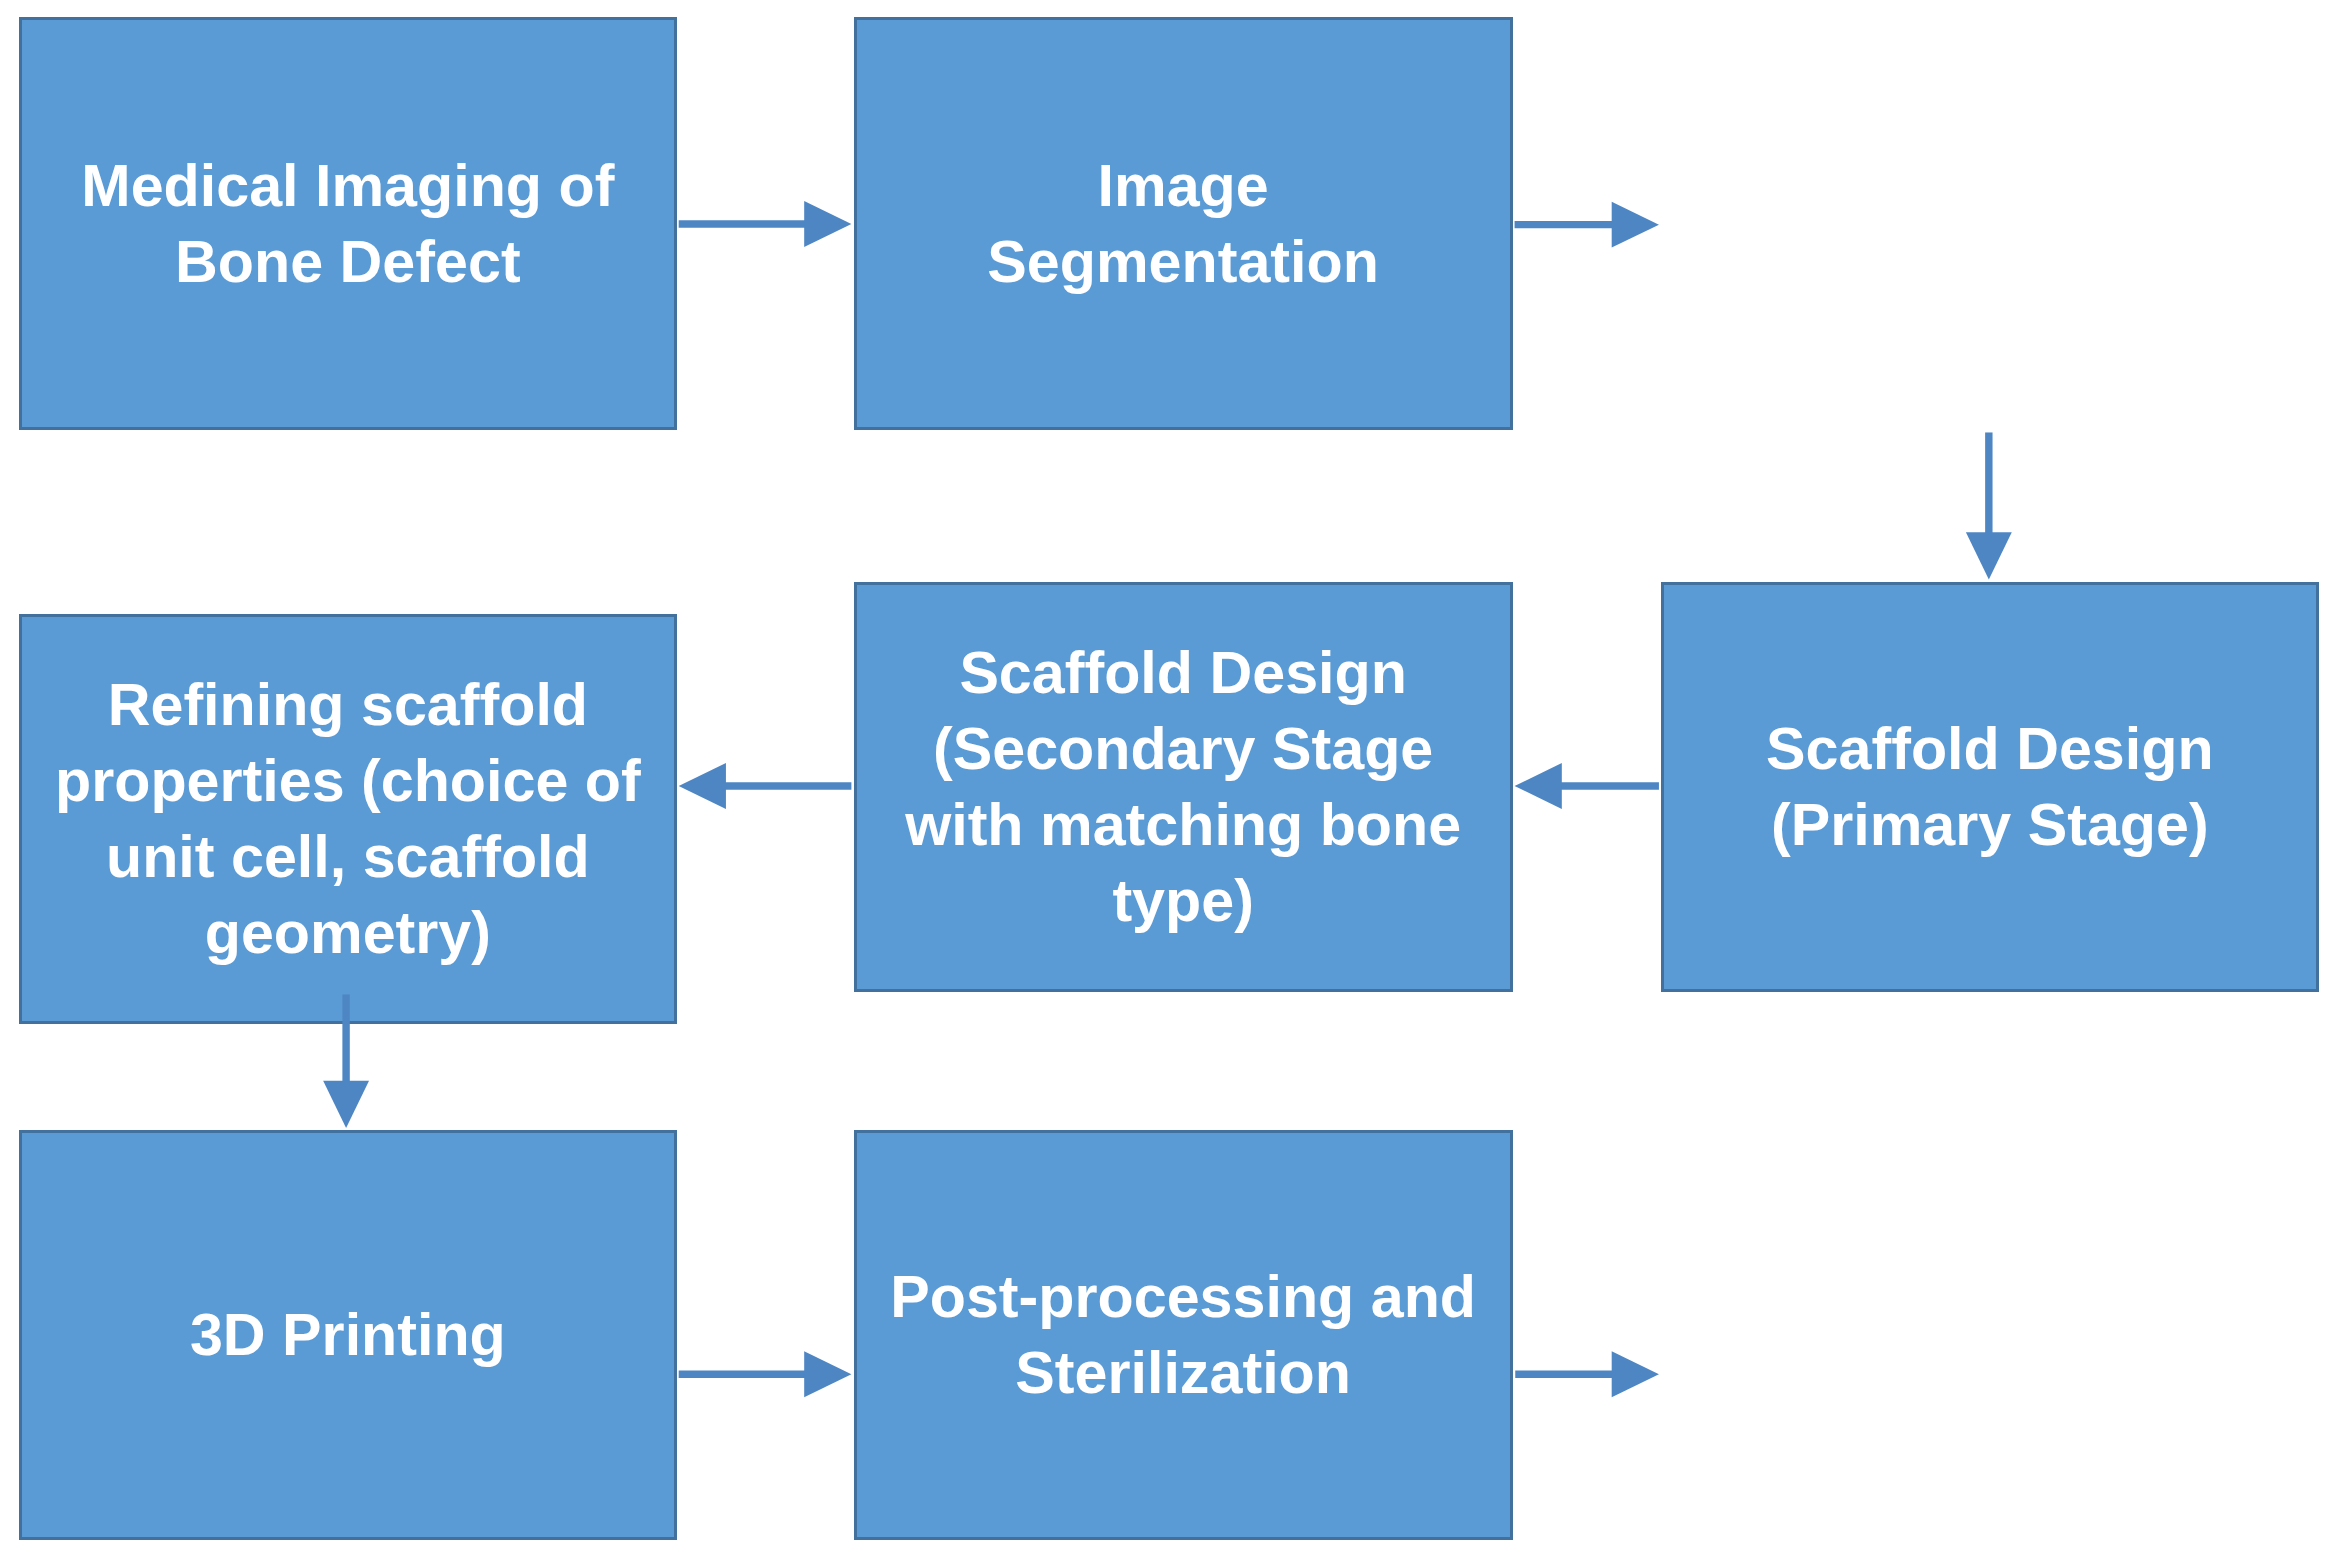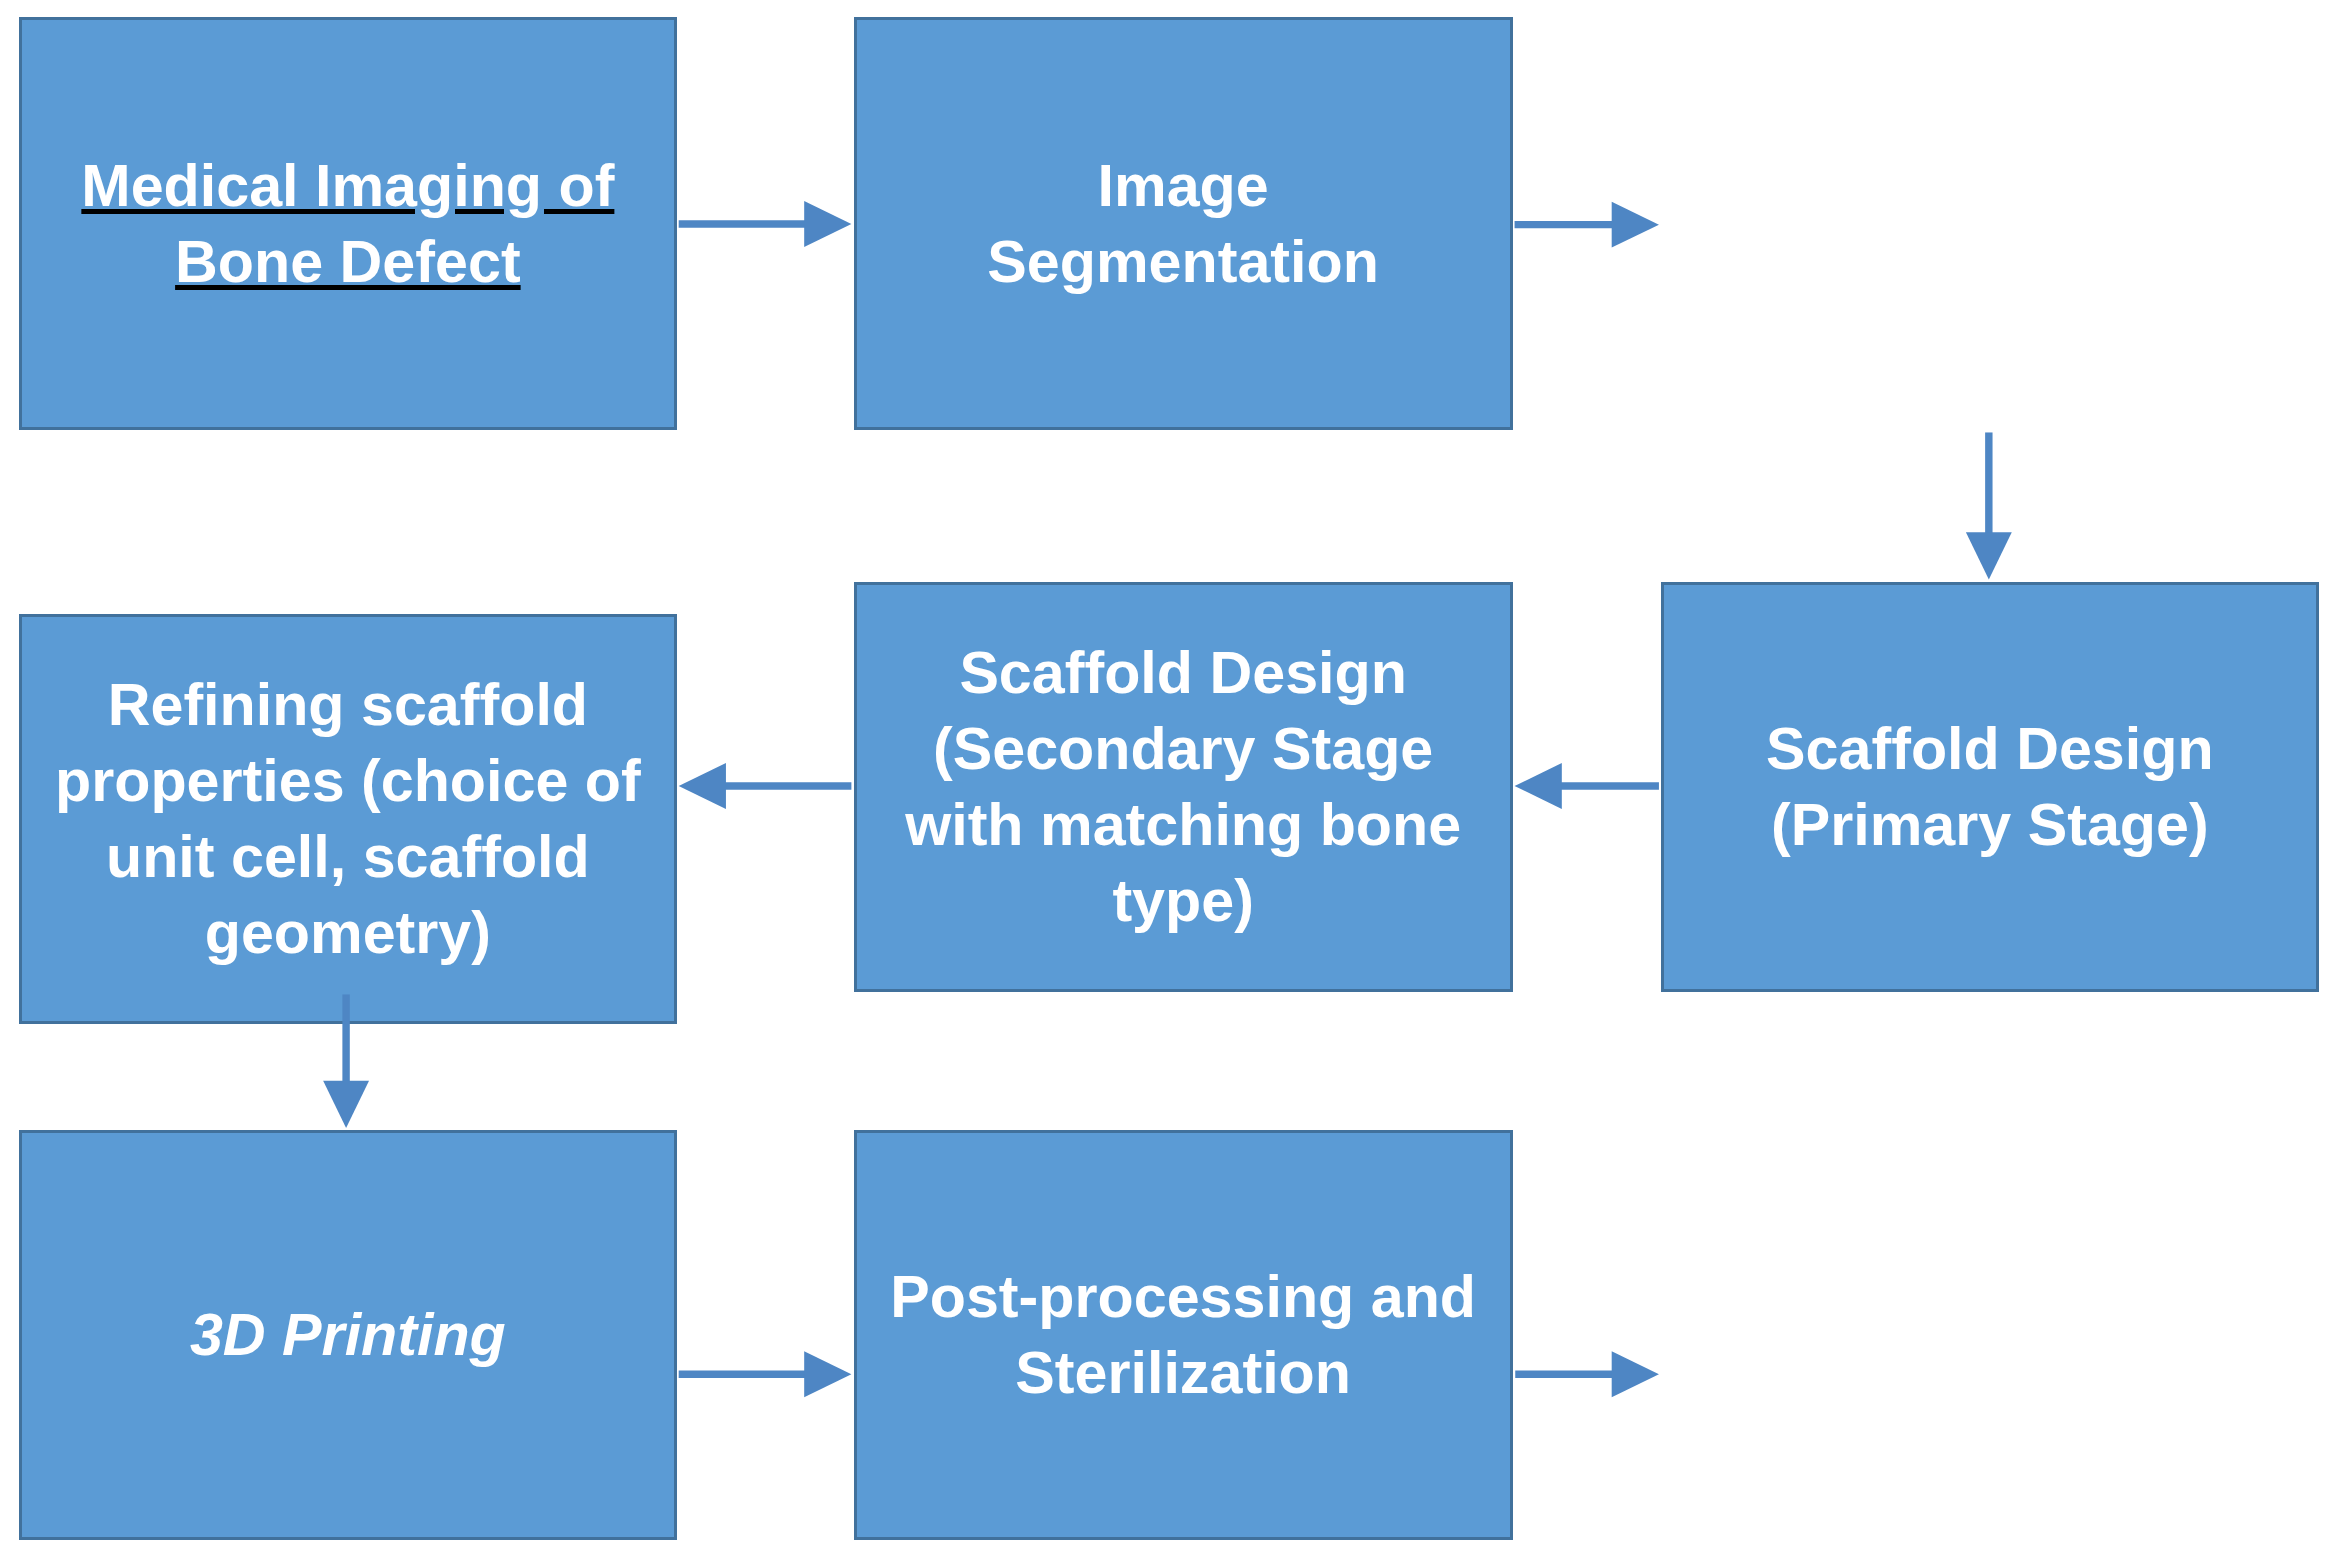--- a/index.html
+++ b/index.html
@@ -41,38 +41,38 @@
     pointer-events:none;
   }
   .arrows line{stroke:var(--arrow-color);stroke-width:11;}
   .arrows polygon{fill:var(--arrow-color);}
 </style>
 </head>
 <body>
 
 <div class="stage">
 
-  <div class="box" style="left:0.81%;top:1.08%;width:28.10%;height:26.41%;text-decoration:underline;">
+  <div class="box" style="left:0.81%;top:1.08%;width:28.10%;height:26.41%;">
     <div class="box-label">Medical Imaging of<br>Bone Defect</div>
   </div>
   <div class="box" style="left:36.46%;top:1.08%;width:28.16%;height:26.41%;">
     <div class="box-label">Image<br>Segmentation</div>
   </div>
 
   <div class="box" style="left:0.81%;top:37.14%;width:28.10%;height:26.24%;margin-top:32px;">
     <div class="box-label">Refining scaffold<br>properties (choice of<br>unit cell, scaffold<br>geometry)</div>
   </div>
   <div class="box" style="left:36.46%;top:37.14%;width:28.16%;height:26.24%;">
     <div class="box-label">Scaffold Design<br>(Secondary Stage<br>with matching bone<br>type)</div>
   </div>
   <div class="box" style="left:70.95%;top:37.14%;width:28.10%;height:26.24%;">
     <div class="box-label">Scaffold Design<br>(Primary Stage)</div>
   </div>
 
-  <div class="box" style="left:0.81%;top:72.17%;width:28.10%;height:26.20%;font-style:italic;">
+  <div class="box" style="left:0.81%;top:72.17%;width:28.10%;height:26.20%;">
     <div class="box-label">3D Printing</div>
   </div>
   <div class="box" style="left:36.46%;top:72.17%;width:28.16%;height:26.20%;">
     <div class="box-label">Post-processing and<br>Sterilization</div>
   </div>
 
   <svg class="arrows" viewBox="0 0 3470 2321" preserveAspectRatio="none">
     <g>
       <line x1="1006" y1="332" x2="1200" y2="332"></line>
       <polygon points="1262,332 1192,298 1192,366"></polygon>

